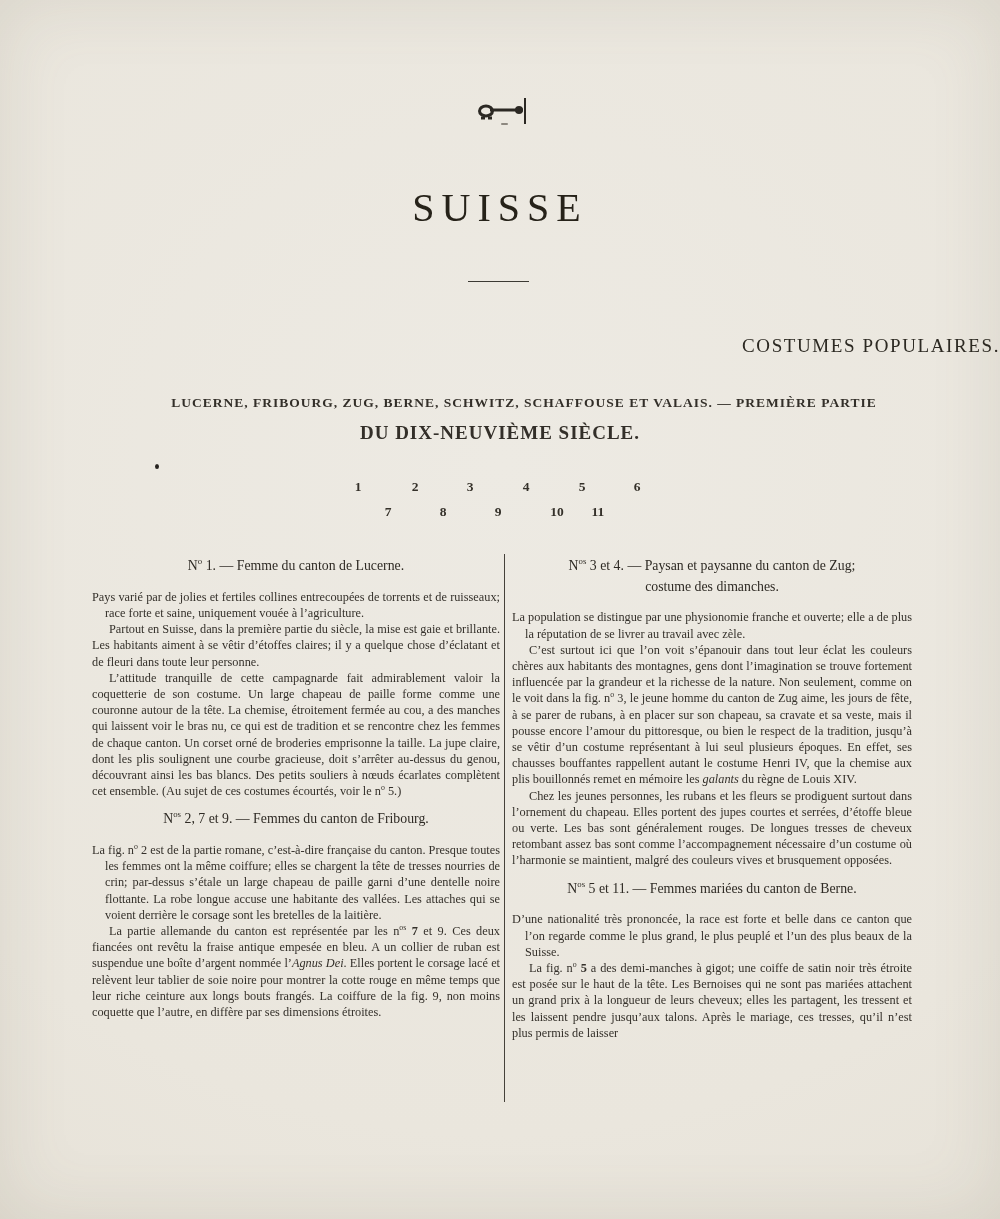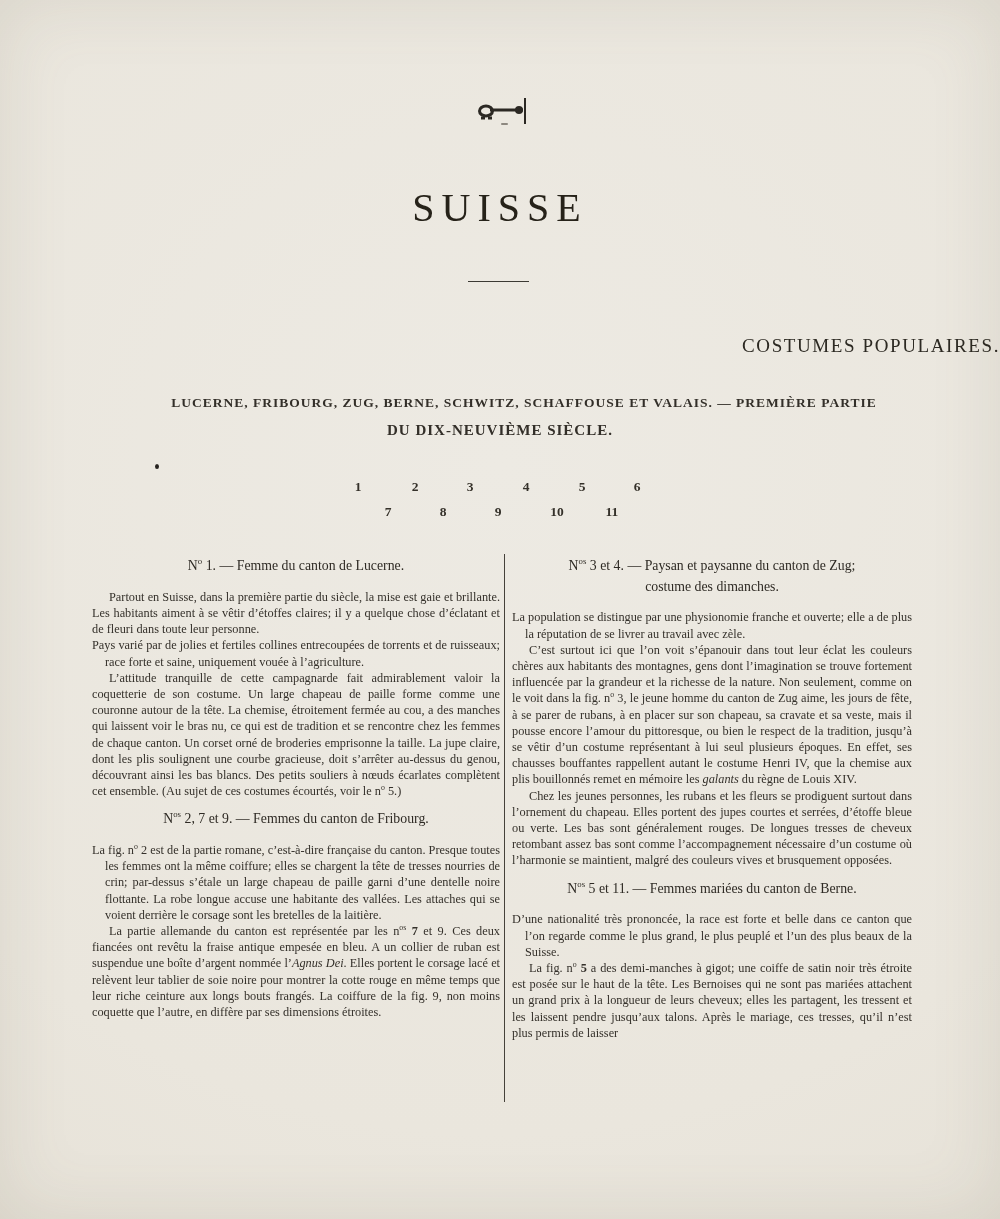--- a/index.html
+++ b/index.html
@@ -46,21 +46,21 @@
   .subtitle-line1 {
     position: absolute; left: 0; top: 395px; width: 1000px;
     text-align: center;
     font-size: 13.5px; letter-spacing: 1px; font-weight: 700;
     color: #332f29;
     padding-left: 24px;
   }
   .subtitle-line2 {
     position: absolute; left: 0; top: 422px; width: 1000px;
     text-align: center;
-    font-size: 15px; letter-spacing: 1px; font-weight: 700;
+    font-size: 19px; letter-spacing: 1px; font-weight: 700;
     color: #332f29;
   }
 
   
   .fig-num {
     position: absolute;
     transform: translateX(-50%);
     font-size: 13.5px; font-weight: 700; color: #35312a;
   }
   .row1 { top: 479px; }
@@ -128,30 +128,30 @@
   <span class="fig-num row1" style="left:358px">1</span>
   <span class="fig-num row1" style="left:415px">2</span>
   <span class="fig-num row1" style="left:470px">3</span>
   <span class="fig-num row1" style="left:526px">4</span>
   <span class="fig-num row1" style="left:582px">5</span>
   <span class="fig-num row1" style="left:637px">6</span>
   <span class="fig-num row2" style="left:388px">7</span>
   <span class="fig-num row2" style="left:443px">8</span>
   <span class="fig-num row2" style="left:498px">9</span>
   <span class="fig-num row2" style="left:557px">10</span>
-  <span class="fig-num row2" style="left:612px">11</span>
+  <span class="fig-num row2" style="left:598px">11</span>
 
   <div class="ink-speck"></div>
 
   <div class="column-divider"></div>
 
   <div class="col col-left">
     <h3 class="sec-heading">N<sup>o</sup> 1. — Femme du canton de Lucerne.</h3>
+    <p class="para hang">Pays varié par de jolies et fertiles collines entrecoupées de torrents et de ruisseaux; race forte et saine, uniquement vouée à l’agriculture.</p>
     <p class="para">Partout en Suisse, dans la première partie du siècle, la mise est gaie et brillante. Les habitants aiment à se vêtir d’étoffes claires; il y a quelque chose d’éclatant et de fleuri dans toute leur personne.</p>
-    <p class="para hang">Pays varié par de jolies et fertiles collines entrecoupées de torrents et de ruisseaux; race forte et saine, uniquement vouée à l’agriculture.</p>
     <p class="para">L’attitude tranquille de cette campagnarde fait admirablement valoir la coquetterie de son costume. Un large chapeau de paille forme comme une couronne autour de la tête. La chemise, étroitement fermée au cou, a des manches qui laissent voir le bras nu, ce qui est de tradition et se rencontre chez les femmes de chaque canton. Un corset orné de broderies emprisonne la taille. La jupe claire, dont les plis soulignent une courbe gracieuse, doit s’arrêter au-dessus du genou, découvrant ainsi les bas blancs. Des petits souliers à nœuds écarlates complètent cet ensemble. (Au sujet de ces costumes écourtés, voir le n<sup>o</sup> 5.)</p>
 
     <h3 class="sec-heading later">N<sup>os</sup> 2, 7 et 9. — Femmes du canton de Fribourg.</h3>
     <p class="para hang">La fig. n<sup>o</sup> 2 est de la partie romane, c’est-à-dire française du canton. Presque toutes les femmes ont la même coiffure; elles se chargent la tête de tresses nourries de crin; par-dessus s’étale un large chapeau de paille garni d’une dentelle noire flottante. La robe longue accuse une habitante des vallées. Les attaches qui se voient derrière le corsage sont les bretelles de la laitière.</p>
     <p class="para">La partie allemande du canton est représentée par les n<sup>os</sup> <b>7</b> et 9. Ces deux fiancées ont revêtu la fraise antique empesée en bleu. A un collier de ruban est suspendue une boîte d’argent nommée l’<i>Agnus Dei</i>. Elles portent le corsage lacé et relèvent leur tablier de soie noire pour montrer la cotte rouge en même temps que leur riche ceinture aux longs bouts frangés. La coiffure de la fig. 9, non moins coquette que l’autre, en diffère par ses dimensions étroites.</p>
   </div>
 
   <div class="col col-right">
     <h3 class="sec-heading">N<sup>os</sup> 3 et 4. — Paysan et paysanne du canton de Zug;<br>costume des dimanches.</h3>
     <p class="para hang">La population se distingue par une physionomie franche et ouverte; elle a de plus la réputation de se livrer au travail avec zèle.</p>

